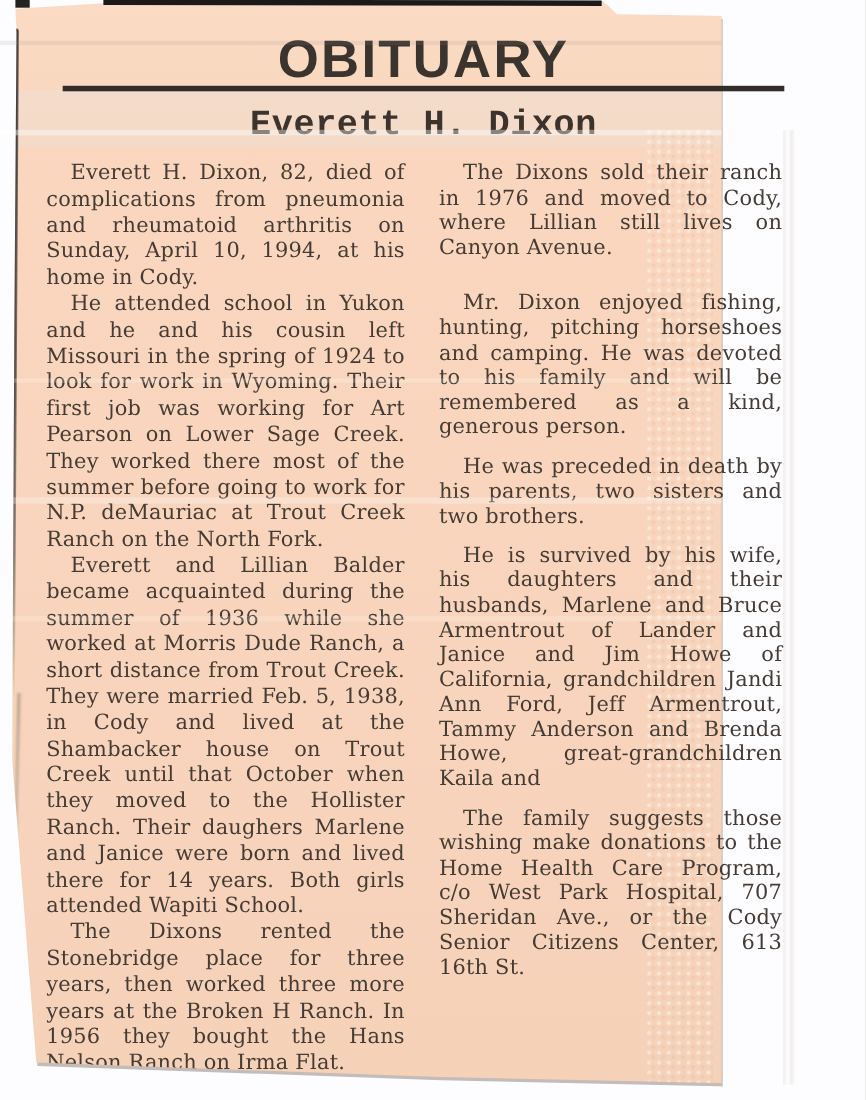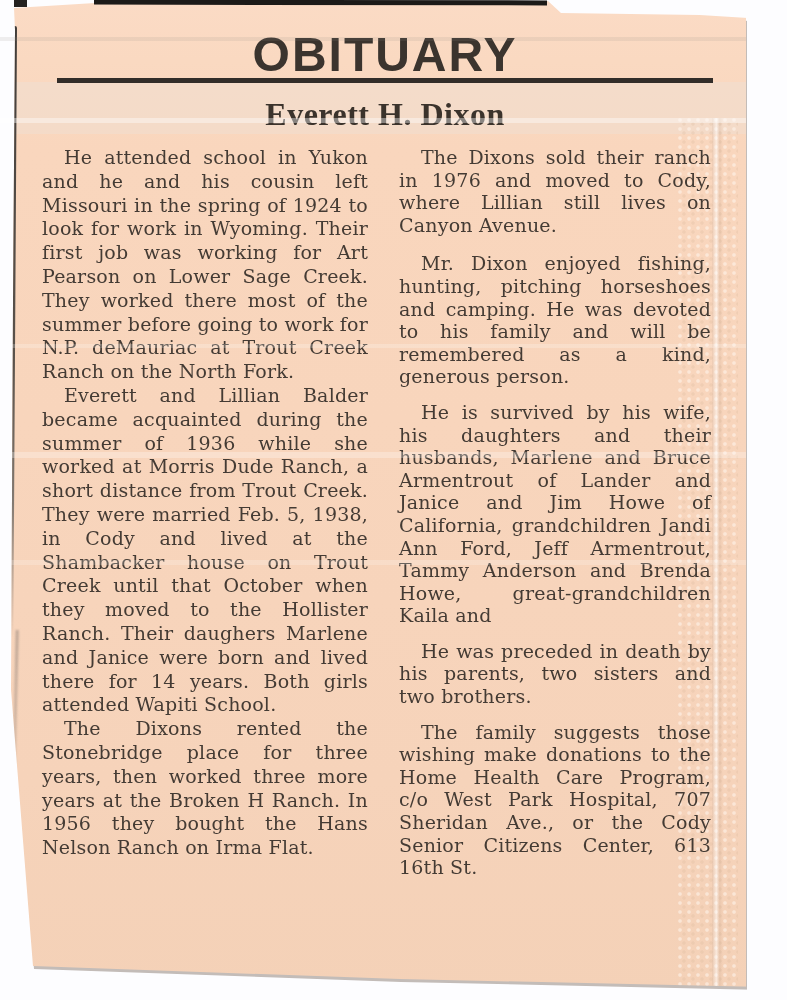--- a/index.html
+++ b/index.html
@@ -2,21 +2,21 @@
 <html><head>
 <meta charset="utf-8">
 <style>
   html,body{margin:0;padding:0;}
   body{
     width:787px;height:1000px;
     background:#fdfdff;
     font-family:"DejaVu Serif", serif;
     overflow:hidden;
   }
-  .page{position:relative;width:746px;height:1000px;background:#fdfdff;}
+  .page{position:relative;width:656px;height:1000px;background:#fdfdff;}
 
   
   .clip-shadow{
     position:absolute;inset:0;z-index:0;background:#c3bcb8;
     transform:translate(1px,3px);
     clip-path:polygon(14px 8px,95px 3px,548px 1px,561px 13px,700px 15px,748px 18px,779px 28px,773px 520px,768px 987px,400px 979px,33px 966px,11px 690px,13px 300px,15px 30px);
   }
 
   
   .clipping{
@@ -56,35 +56,35 @@
   }
 
   
   .masthead{position:absolute;left:57px;top:32px;width:656px;text-align:center;}
   .title{
     font-family:"Liberation Sans", sans-serif;font-weight:bold;
     font-size:48px;line-height:45px;letter-spacing:2px;color:#3b342e;
   }
   .rule{height:5px;background:#322d29;margin-top:1px;}
   .subtitle{
-    font-family:Liberation Serif, serif;font-weight:bold;
+    font-family:Liberation Mono, monospace;font-weight:bold;
     font-size:32px;line-height:34px;margin-top:14px;letter-spacing:0.5px;color:#3b332c;
   }
 
   
   .col{
     position:absolute;top:146px;
     font-size:19px;color:#443b34;text-align:justify;
     letter-spacing:0.2px;
   }
   .col-left{left:42px;width:326px;line-height:23.8px;}
   .col-right{left:399px;width:312px;line-height:22.6px;}
   .para{margin:0;text-indent:22px;}
   .para.no-indent{text-indent:0;}
-  .gap-small{margin-top:16px;}
+  .gap-small{margin-top:28px;}
   .gap-medium{margin-top:13px;}
   .gap-large{margin-top:22px;}
 
   
   .top-bar{position:absolute;left:94px;top:0;width:453px;height:5px;background:#1c1a18;z-index:4;transform:rotate(0.1deg);}
   .top-tick{position:absolute;left:14px;top:0;width:13px;height:7px;background:#242220;z-index:4;}
   .band{position:absolute;left:0;right:0;z-index:3;pointer-events:none;}
   .band1{top:37px;height:4px;background:rgba(150,140,138,0.14);}
   .band2{top:118px;height:5px;background:rgba(255,255,255,0.40);}
   .band3{top:344px;height:4px;background:rgba(255,255,255,0.22);}
@@ -105,29 +105,30 @@
     <div class="torn-edge"></div>
     <div class="torn-edge-faint"></div>
 
     <header class="masthead">
       <div class="title">OBITUARY</div>
       <div class="rule"></div>
       <div class="subtitle">Everett H. Dixon</div>
     </header>
 
     <div class="col col-left">
+        <p class="para">Everett H. Dixon, 82, died of complications from pneumonia and rheumatoid arthritis on Sunday, April 10, 1994, at his home in Cody.</p>
         <p class="para">He attended school in Yukon and he and his cousin left Missouri in the spring of 1924 to look for work in Wyoming. Their first job was working for Art Pearson on Lower Sage Creek. They worked there most of the summer before going to work for N.P. deMauriac at Trout Creek Ranch on the North Fork.</p>
         <p class="para">Everett and Lillian Balder became acquainted during the summer of 1936 while she worked at Morris Dude Ranch, a short distance from Trout Creek. They were married Feb. 5, 1938, in Cody and lived at the Shambacker house on Trout Creek until that October when they moved to the Hollister Ranch. Their daughers Marlene and Janice were born and lived there for 14 years. Both girls attended Wapiti School.</p>
         <p class="para">The Dixons rented the Stonebridge place for three years, then worked three more years at the Broken H Ranch. In 1956 they bought the Hans Nelson Ranch on Irma Flat.</p>
       </div>
     <div class="col col-right">
         <p class="para">The Dixons sold their ranch in 1976 and moved to Cody, where Lillian still lives on Canyon Avenue.</p>
         <p class="para gap-small">Mr. Dixon enjoyed fishing, hunting, pitching horseshoes and camping. He was devoted to his family and will be remembered as a kind, generous person.</p>
+        <p class="para gap-medium">He was preceded in death by his parents, two sisters and two brothers.</p>
         <p class="para gap-medium">He is survived by his wife, his daughters and their husbands, Marlene and Bruce Armentrout of Lander and Janice and Jim Howe of California, grandchildren Jandi Ann Ford, Jeff Armentrout, Tammy Anderson and Brenda Howe, great-grandchildren Kaila and</p>
-        <p class="para gap-medium">He was preceded in death by his parents, two sisters and two brothers.</p>
         <p class="para gap-medium">The family suggests those wishing make donations to the Home Health Care Program, c/o West Park Hospital, 707 Sheridan Ave., or the Cody Senior Citizens Center, 613 16th St.</p>
       </div>
   </div>
 
   <div class="top-bar"></div>
   <div class="top-tick"></div>
   <div class="band band1"></div>
   <div class="band band2"></div>
   <div class="band band3"></div>
   <div class="band band4"></div>

